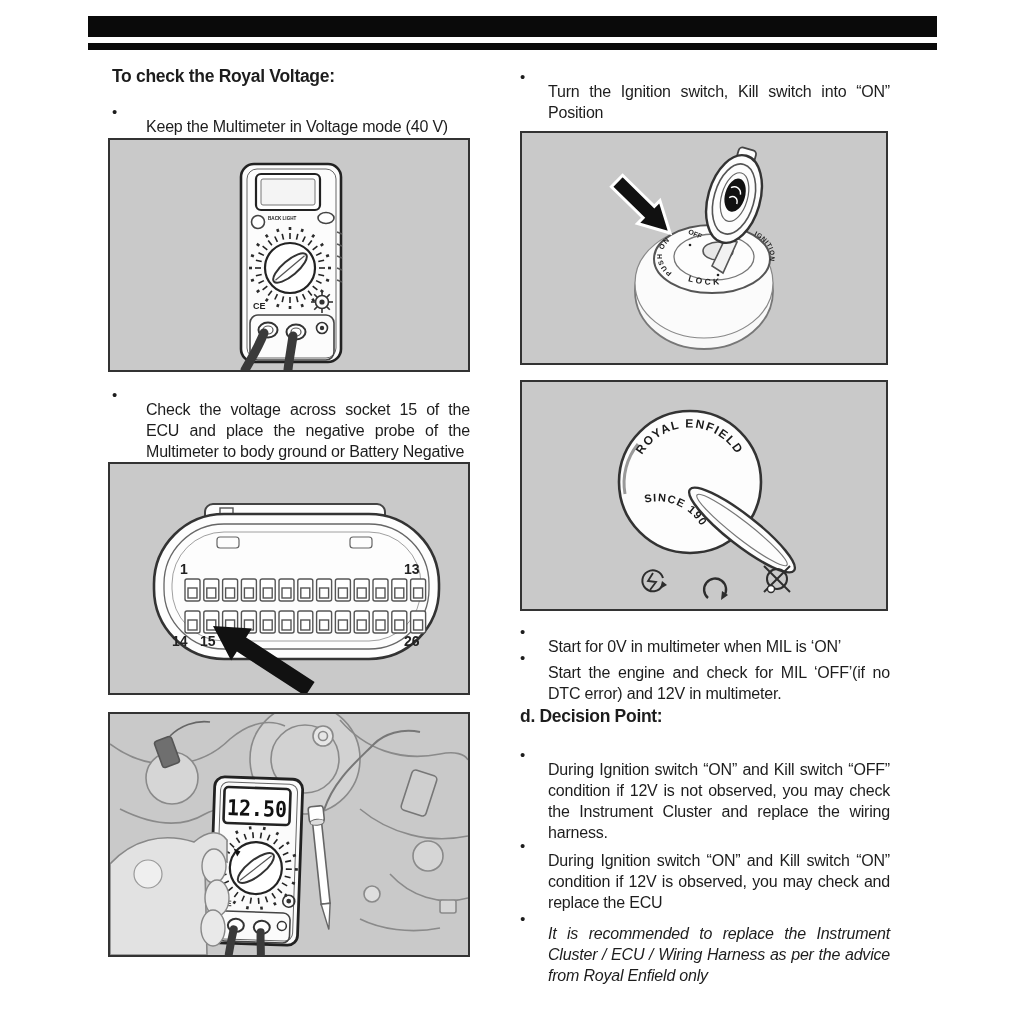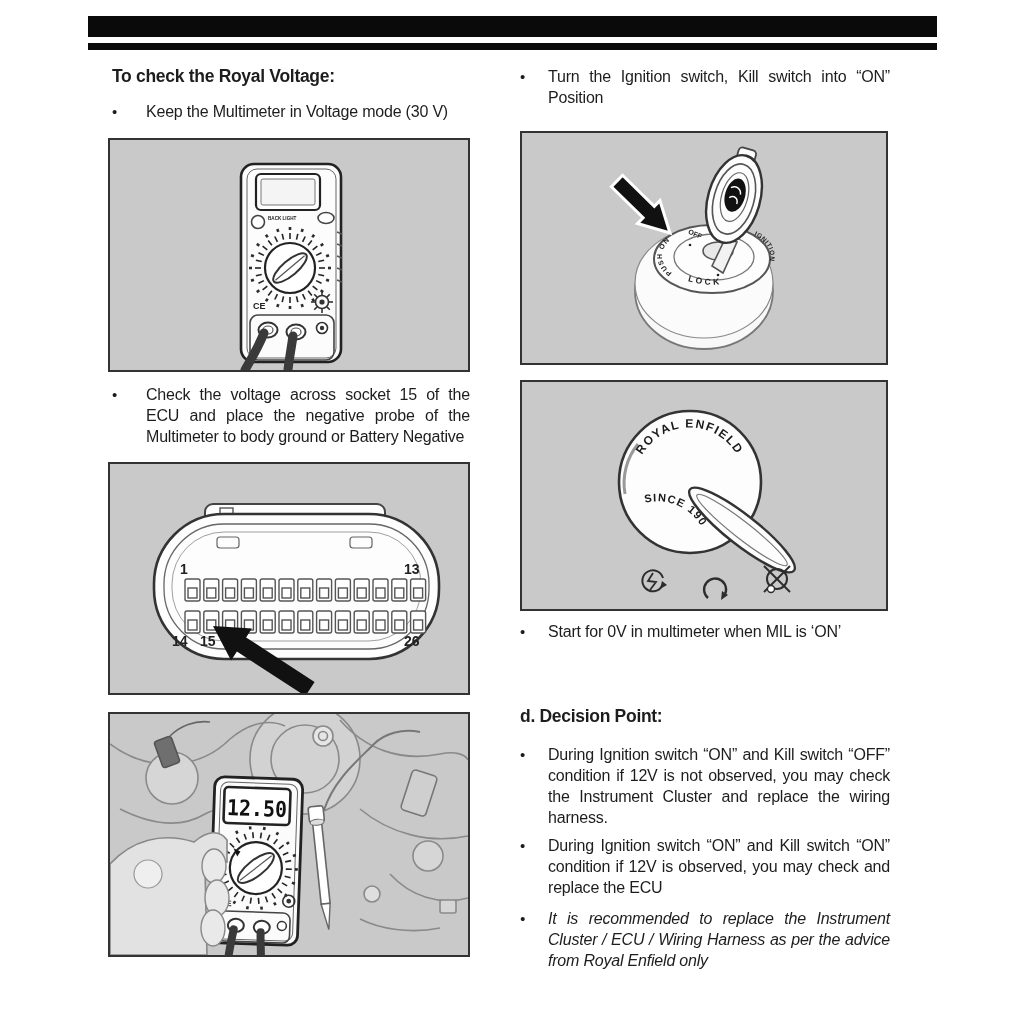--- a/index.html
+++ b/index.html
@@ -8,39 +8,39 @@
   html,body{margin:0;padding:0;background:#ffffff;}
   #page{position:relative;width:1024px;height:1024px;background:#fff;overflow:hidden;
         font-family:"Liberation Sans",sans-serif;color:var(--ink);}
   .bar{position:absolute;background:var(--bar);}
   .h{position:absolute;font-size:17.5px;font-weight:700;letter-spacing:-0.3px;}
   .bullet{position:absolute;display:flex;font-size:16px;line-height:21px;letter-spacing:-0.2px;}
   .bullet .dot{flex:none;}
   .bullet .dot::before{content:"\2022";font-size:15px;}
   .dotw34{width:34px;}
   .dotw28{width:28px;}
-  .bullet .txt{flex:1;text-align:justify;}
+  .bullet .txt{flex:1;text-align:justify;margin-top:15px;}
   .fig{position:absolute;margin:0;background:var(--fig-bg);border:2px solid var(--fig-border);box-sizing:border-box;}
   .fig svg{display:block;width:100%;height:100%;}
   text{font-family:"Liberation Sans",sans-serif;}
   .seg{font-family:"DejaVu Sans Mono",monospace;font-weight:700;}
 </style>
 </head>
 <body>
 
 <div id="page">
 
   <div class="bar" style="left:88px;top:16px;width:849px;height:21px;"></div>
   <div class="bar" style="left:88px;top:43px;width:849px;height:7px;"></div>
 
   <div class="h" style="left:112px;top:66px;">To check the Royal Voltage:</div>
 
   <div class="bullet" style="left:112px;top:101px;width:358px;">
     <span class="dot dotw34"></span>
-    <span class="txt" style="text-align:left;">Keep the Multimeter in Voltage mode (30 V)</span>
+    <span class="txt" style="text-align:left;">Keep the Multimeter in Voltage mode (40 V)</span>
   </div>
 
   <figure class="fig" style="left:108px;top:138px;width:362px;height:234px;">
     <svg viewBox="0 0 358 230">
       <g>
         <rect x="131" y="24" width="100" height="198" rx="13" fill="#fcfcfc" stroke="#222" stroke-width="2.6"></rect>
         <rect x="137" y="29" width="89" height="189" rx="10" fill="none" stroke="#666" stroke-width="1"></rect>
         <g stroke="#555" stroke-width="1.4">
           <line x1="227" y1="92" x2="232" y2="94"></line>
             <line x1="227" y1="104" x2="232" y2="106"></line>
@@ -420,20 +420,24 @@
           <circle cx="249" cy="207" r="3.5" fill="#fff" stroke-width="1.4"></circle>
         </g>
       </g>
     </svg>
   </figure>
 
   <div class="bullet" style="left:520px;top:621px;width:370px;">
     <span class="dot dotw28"></span>
     <span class="txt" style="text-align:left;">Start for 0V in multimeter when MIL is ‘ON’</span>
   </div>
+  <div class="bullet" style="left:520px;top:647px;width:370px;">
+    <span class="dot dotw28"></span>
+    <span class="txt">Start the engine and check for MIL ‘OFF’(if no DTC error)  and 12V in multimeter.</span>
+  </div>
 
   <div class="h" style="left:520px;top:706px;">d. Decision Point:</div>
 
   <div class="bullet" style="left:520px;top:744px;width:370px;justify-content:flex-end;">
     <span class="dot dotw28"></span>
     <span class="txt">During Ignition switch “ON” and Kill switch “OFF” condition if 12V is not observed, you may check the Instrument Cluster and replace the wiring harness.</span>
   </div>
   <div class="bullet" style="left:520px;top:835px;width:370px;">
     <span class="dot dotw28"></span>
     <span class="txt">During Ignition switch “ON” and Kill switch “ON” condition if 12V is observed, you may check and replace the ECU</span>

